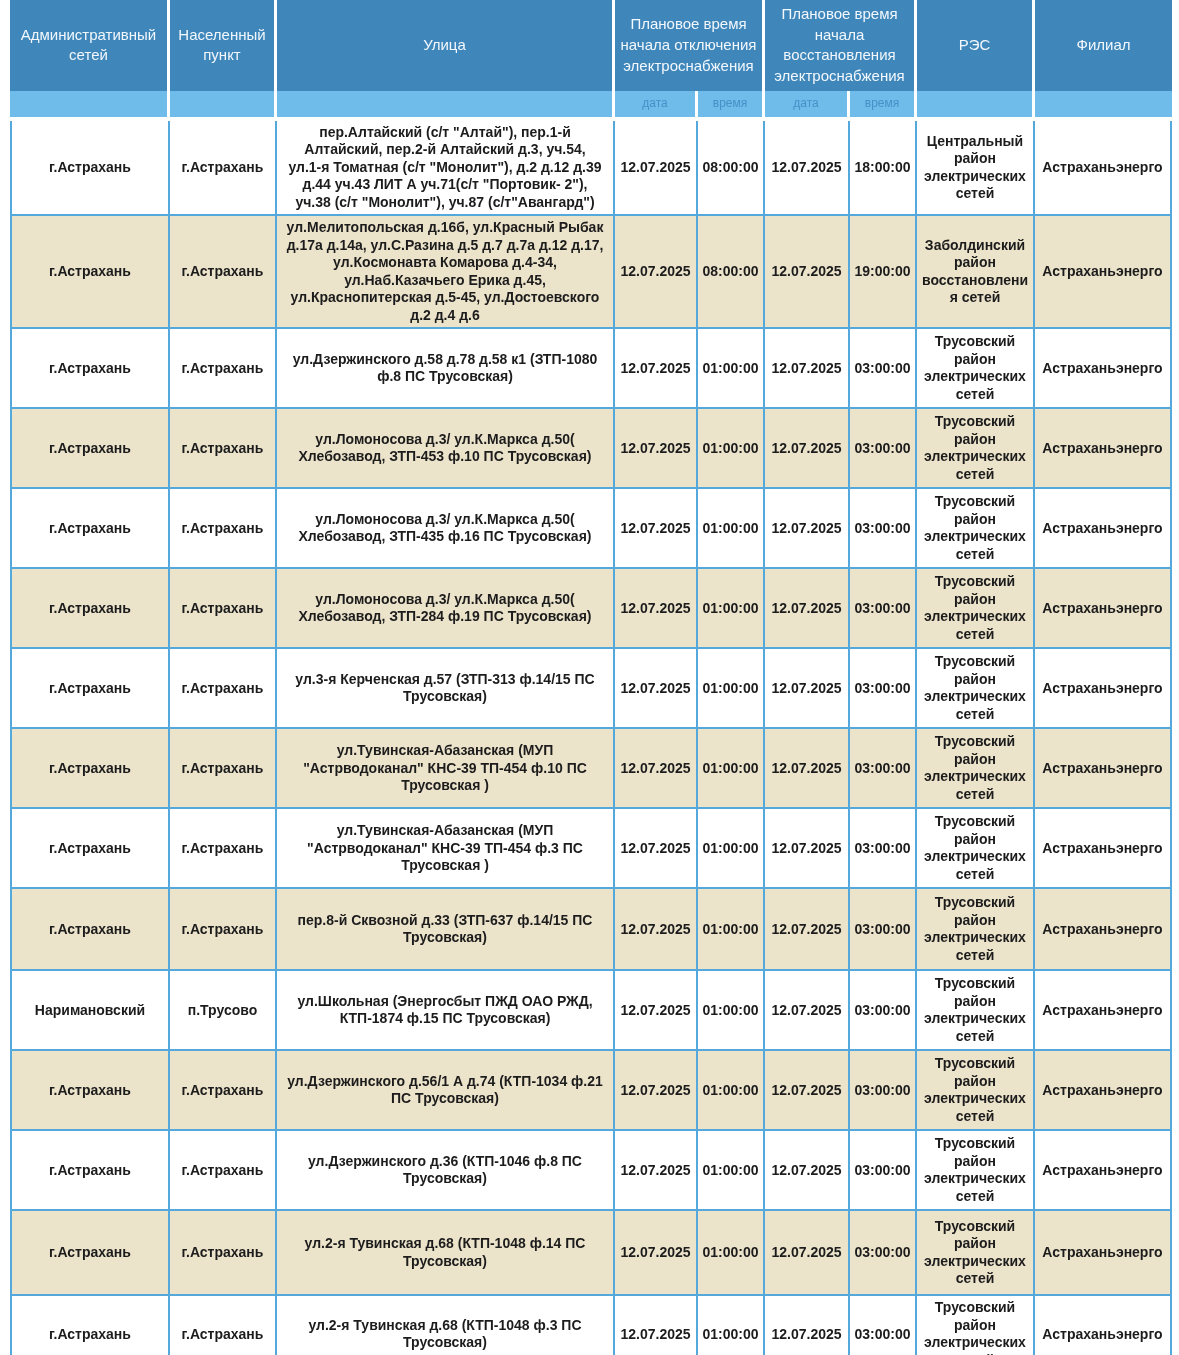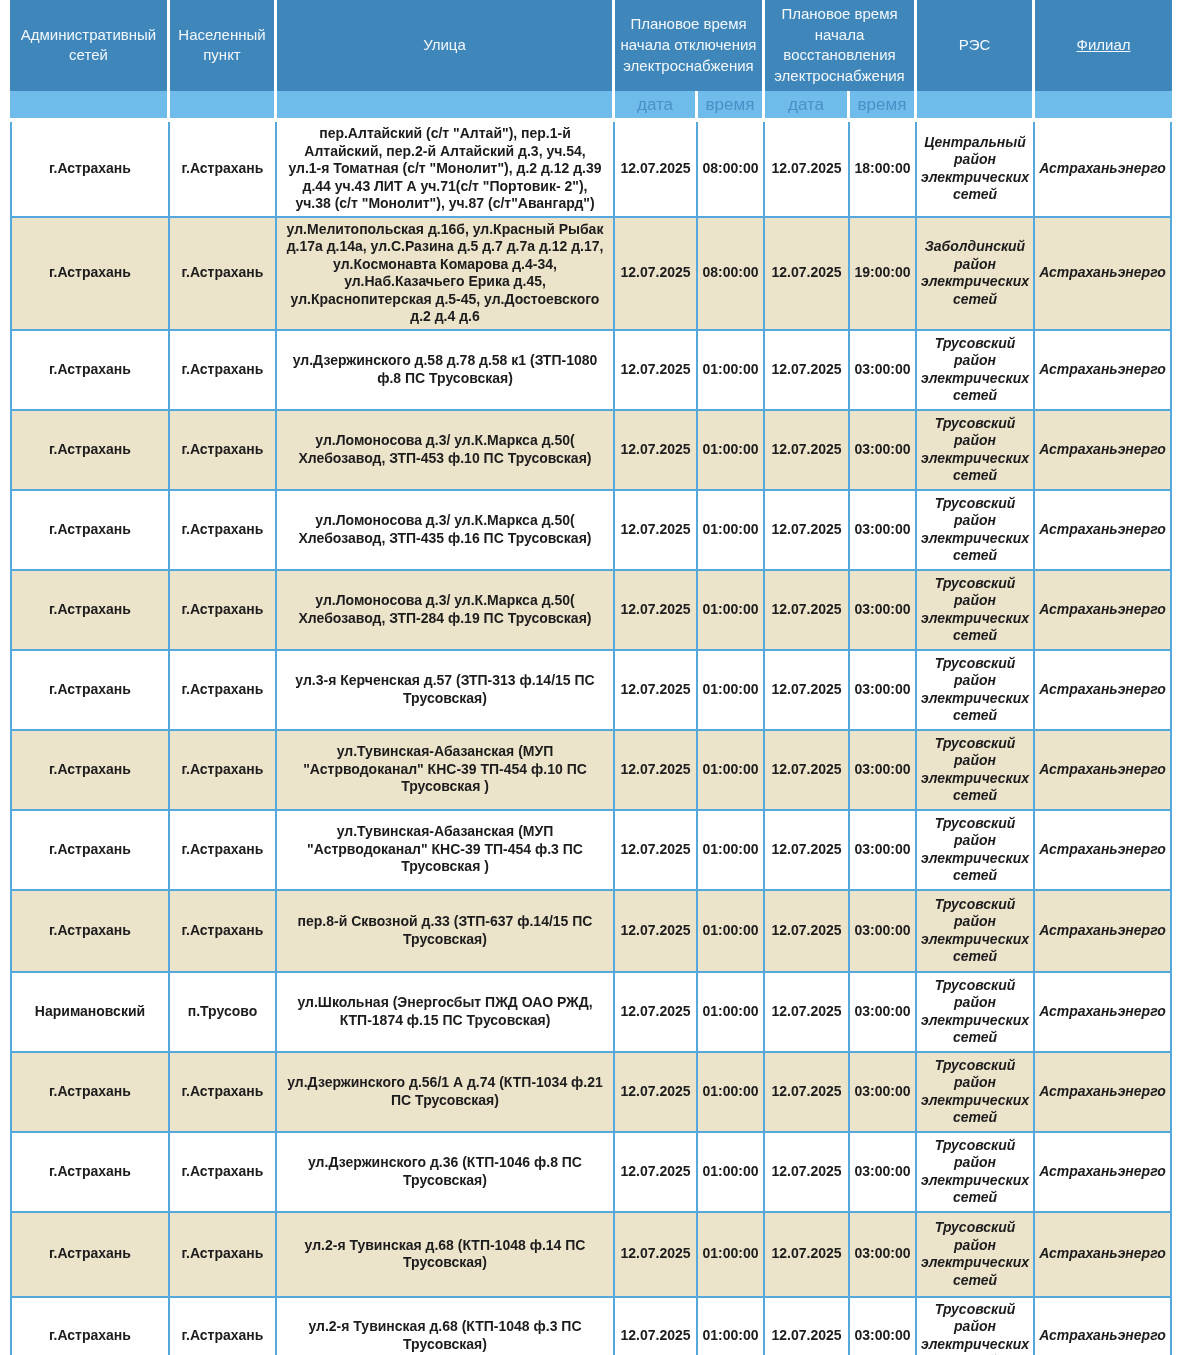--- a/index.html
+++ b/index.html
@@ -37,48 +37,48 @@
     color: var(--header-text);
     font-weight: 400;
     font-size: 15px;
     line-height: 1.38;
     text-align: center;
     vertical-align: middle;
     padding: 4px 5px;
     border-right: 3px solid #ffffff;
   }
   thead tr.header-main th { height: 85px; }
-  thead th:last-child { border-right: none; text-decoration: underline; }
+  thead th:last-child { border-right: none; }
   thead tr.header-sub th {
     background: var(--subheader-bg);
     color: var(--subheader-text);
     height: 30px;
     padding: 2px 4px;
     border-bottom: 4px solid #ffffff;
-    font-size: 17px;
+    font-size: 12px;
   }
   
   tbody td {
     background: #ffffff;
     color: var(--text);
     font-size: 14px;
     font-weight: 700;
     line-height: 1.25;
     text-align: center;
     vertical-align: middle;
     padding: 3px 6px;
     border-right: 2px solid var(--border);
     border-bottom: 2px solid var(--border);
     word-wrap: break-word;
   }
   tbody td:first-child { border-left: 2px solid var(--border); }
   tbody tr:nth-child(even) td { background: var(--zebra-beige); }
   tbody td.street { padding: 3px 9px; }
   tbody td.dt { padding: 3px 0; white-space: nowrap; }
-  tbody td.res { padding: 3px 2px; font-style: italic; }
+  tbody td.res { padding: 3px 2px; }
   tbody tr { height: 80px; }
   tbody tr:nth-child(1) { height: 93px; }
   tbody tr:nth-child(2) { height: 111px; }
   tbody tr:nth-child(10) { height: 82px; }
   tbody tr:nth-child(14) { height: 85px; }
   tbody tr:nth-child(15) { height: 72px; }
 </style>
 </head>
 <body>
 
@@ -130,21 +130,21 @@
           <td class="res">Астраханьэнерго</td>
         </tr>
         <tr>
           <td>г.Астрахань</td>
           <td>г.Астрахань</td>
           <td class="street">ул.Мелитопольская д.16б, ул.Красный Рыбак д.17а д.14а, ул.С.Разина д.5 д.7 д.7а д.12 д.17, ул.Космонавта Комарова д.4-34, ул.Наб.Казачьего Ерика д.45, ул.Краснопитерская д.5-45, ул.Достоевского д.2 д.4 д.6</td>
           <td class="dt">12.07.2025</td>
           <td class="dt">08:00:00</td>
           <td class="dt">12.07.2025</td>
           <td class="dt">19:00:00</td>
-          <td class="res">Заболдинский район электрических сетей</td>
+          <td class="res">Заболдинский район восстановления сетей</td>
           <td class="res">Астраханьэнерго</td>
         </tr>
         <tr>
           <td>г.Астрахань</td>
           <td>г.Астрахань</td>
           <td class="street">ул.Дзержинского д.58 д.78 д.58 к1 (ЗТП-1080 ф.8 ПС Трусовская)</td>
           <td class="dt">12.07.2025</td>
           <td class="dt">01:00:00</td>
           <td class="dt">12.07.2025</td>
           <td class="dt">03:00:00</td>

